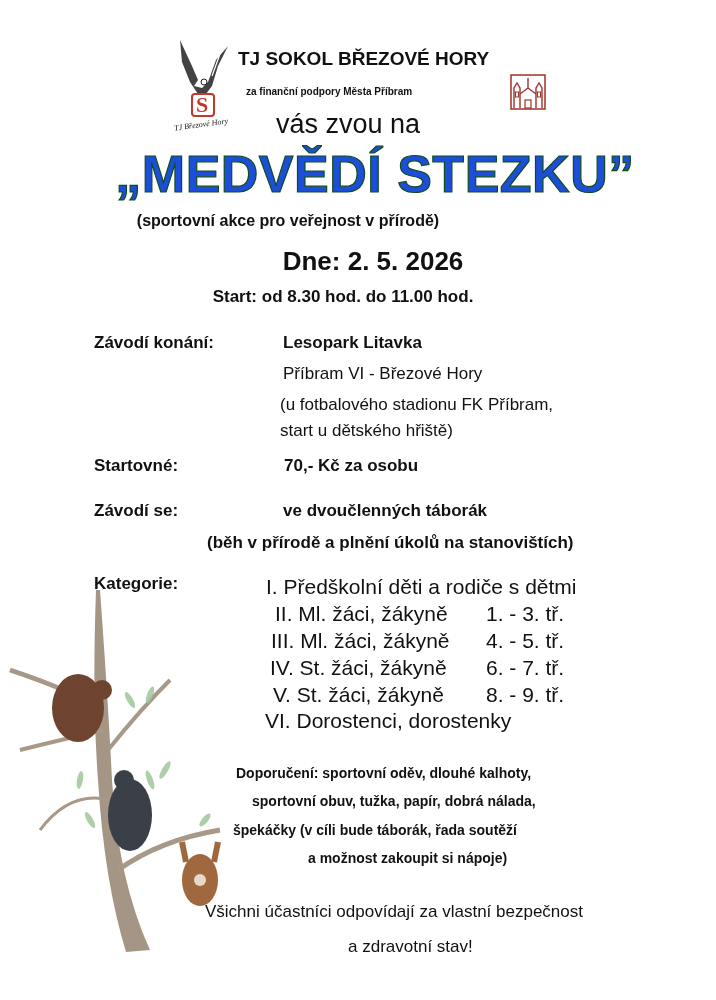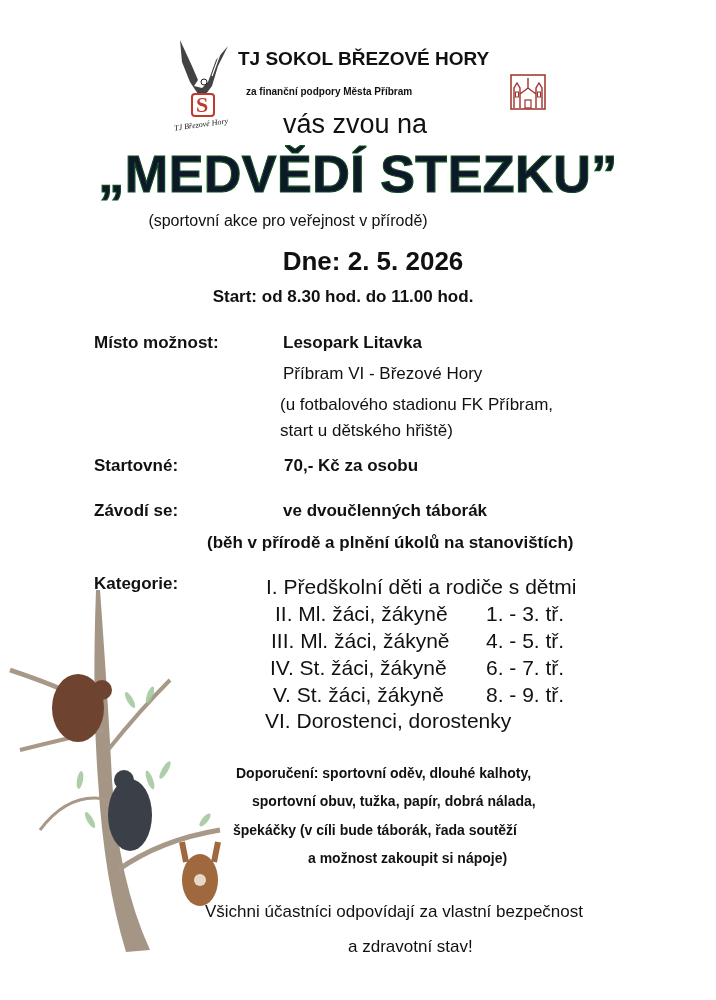--- a/index.html
+++ b/index.html
@@ -10,25 +10,25 @@
   }
   .abs { position: absolute; white-space: nowrap; }
   .b { font-weight: bold; }
   .center { text-align: center; }
 
   #logo-sokol { left: 172px; top: 36px; width: 62px; height: 100px; }
   #logo-pribram { left: 510px; top: 74px; width: 36px; height: 36px; }
 
   #org-name { left: 238px; top: 48px; font-size: 19px; font-weight: bold; }
   #support { left: 246px; top: 86px; font-size: 10px; font-weight: bold; }
-  #invite { left: 283px; top: 109px; font-size: 27px; }
+  #invite { left: 276px; top: 109px; font-size: 27px; }
 
-  #title { left: 60px; top: 144px; width: 596px; font-size: 52px; font-weight: bold;
-           color: #0f172a; -webkit-text-stroke: 1.2px #0f4d1c; letter-spacing: 0.5px; text-align:center; }
-  #subtitle { left: 0; width: 576px; top: 212px; font-size: 16px; font-weight: normal; }
+  #title { left: 77px; top: 144px; width: 596px; font-size: 52px; font-weight: bold;
+           color: #1d4ed8; -webkit-text-stroke: 1.2px #0f4d1c; letter-spacing: 0.5px; text-align:center; }
+  #subtitle { left: 0; width: 576px; top: 212px; font-size: 16px; font-weight: bold; }
   #date { left: 0; width: 716px; top: 246px; font-size: 26px; font-weight: bold; padding-left: 30px; box-sizing: border-box; }
   #start { left: 0; width: 676px; top: 287px; font-size: 17px; font-weight: bold; padding-left: 10px; box-sizing: border-box; }
 
   .lbl { font-size: 17px; font-weight: bold; }
   .val { font-size: 17px; }
   .val.b { font-weight: bold; }
 
   .cat { font-size: 21px; text-align: right; }
 
   #illustration { left: 0; top: 580px; width: 260px; height: 380px; }
@@ -63,21 +63,21 @@
   </svg>
 </div>
 
 <div id="invite" class="abs">vás zvou na</div>
 
 <div id="title" class="abs">„MEDVĚDÍ STEZKU”</div>
 <div id="subtitle" class="abs center">(sportovní akce pro veřejnost v přírodě)</div>
 <div id="date" class="abs center">Dne: 2. 5. 2026</div>
 <div id="start" class="abs center">Start: od 8.30 hod. do 11.00 hod.</div>
 
-<div class="abs lbl" style="left:94px; top:333px;">Místo možnost:</div>
+<div class="abs lbl" style="left:94px; top:333px;">Závodí konání:</div>
 <div class="abs val b" style="left:283px; top:333px;">Lesopark Litavka</div>
 <div class="abs val" style="left:283px; top:364px;">Příbram VI - Březové Hory</div>
 <div class="abs val" style="left:280px; top:395px;">(u fotbalového stadionu FK Příbram,</div>
 <div class="abs val" style="left:280px; top:421px;">start u dětského hřiště)</div>
 
 <div class="abs lbl" style="left:94px; top:456px;">Startovné:</div>
 <div class="abs val b" style="left:284px; top:456px;">70,- Kč za osobu</div>
 
 <div class="abs lbl" style="left:94px; top:501px;">Závodí se:</div>
 <div class="abs val b" style="left:283px; top:501px;">ve dvoučlenných táborák</div>

